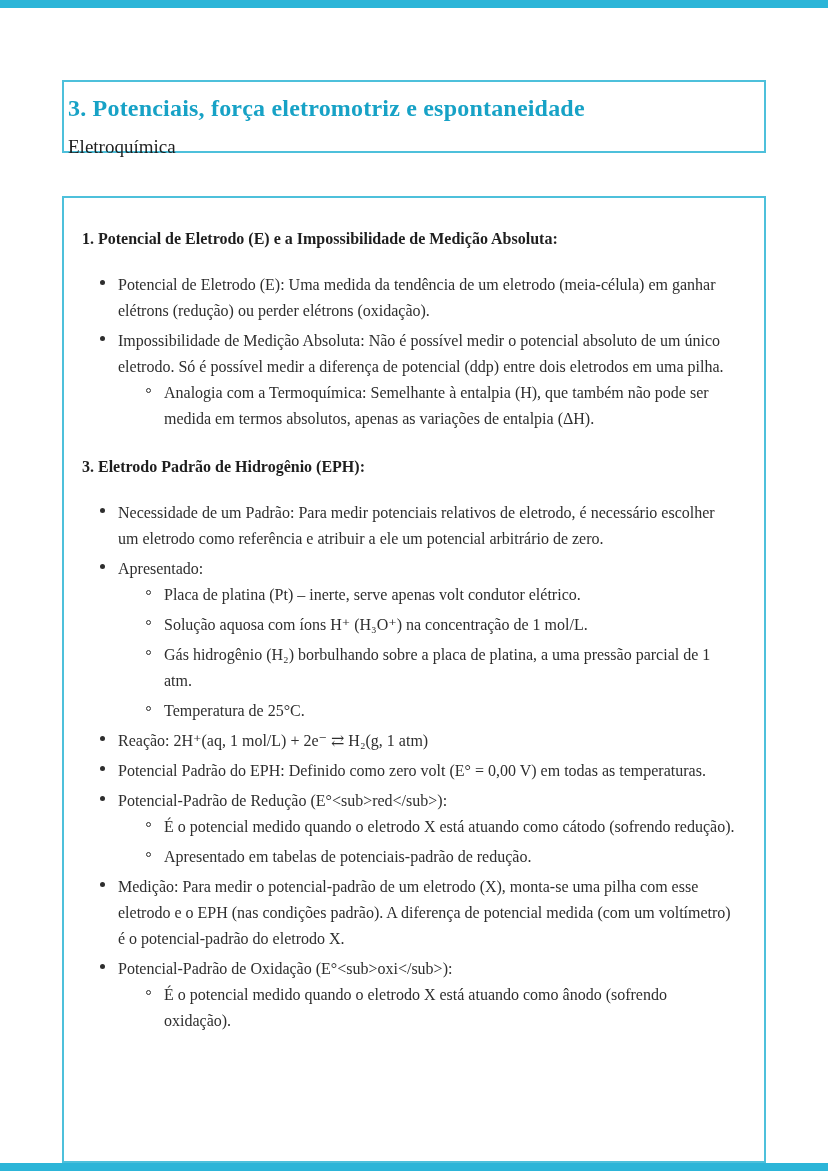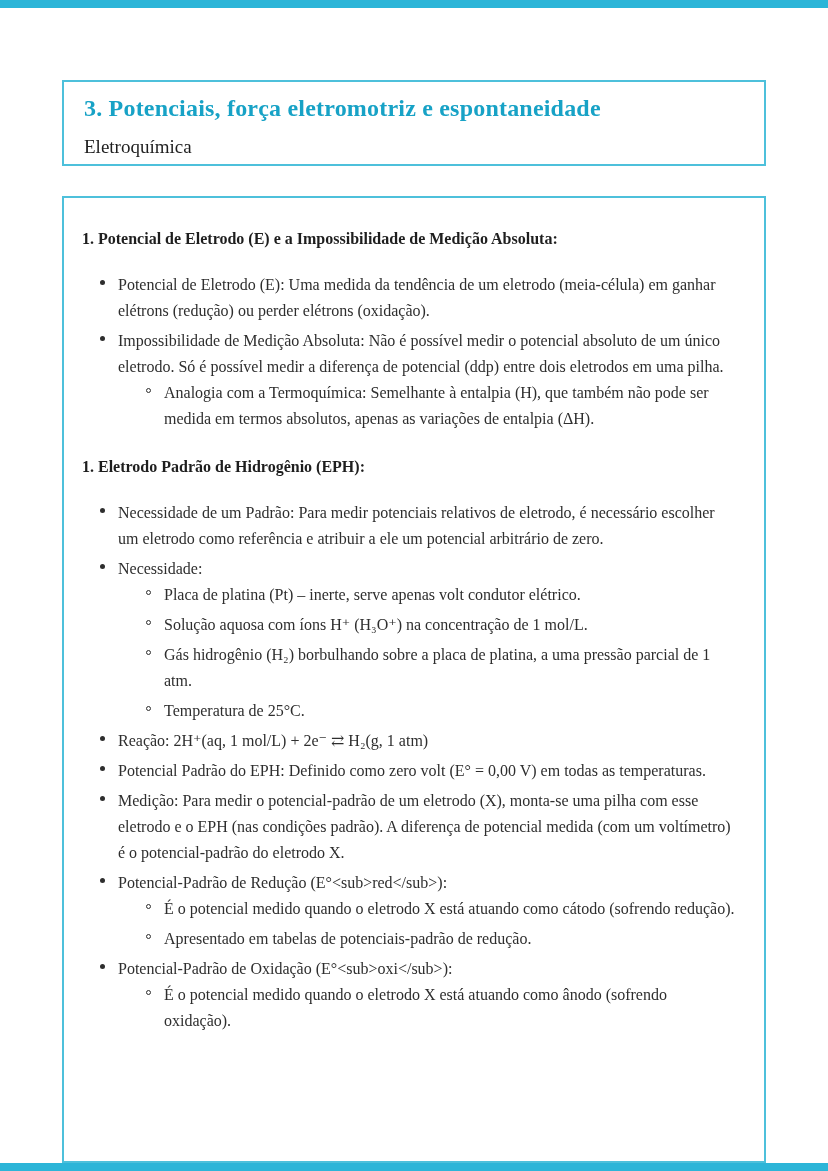--- a/index.html
+++ b/index.html
@@ -12,24 +12,24 @@
     overflow: hidden;
   }
   .accent-bar {
     position: absolute; left: 0; width: 828px; height: 8px;
     background: var(--accent-bar, #2cb5d8);
   }
   .accent-bar.top { top: 0; }
   .accent-bar.bottom { bottom: 0; }
 
   .title-box {
-    position: absolute; left: 62px; top: 80px; width: 704px; height: 86px;
+    position: absolute; left: 62px; top: 80px; width: 704px; height: 73px;
     border: 2px solid var(--box-border, #4dc0db);
     background: #ffffff;
-    padding: 13px 20px;
+    padding: 13px 4px;
   }
   .doc-title {
     font-size: 24px; font-weight: bold;
     color: var(--title, #17a2c6);
     letter-spacing: 0.2px;
   }
   .doc-subtitle {
     font-size: 19px; margin-top: 14px;
     color: var(--heading-text, #1e1e1e);
   }
@@ -96,29 +96,29 @@
           <li class="item-l2">
             <span class="ring"></span>
             <span class="item-text">Analogia com a Termoquímica: Semelhante à entalpia (H), que também não pode ser medida em termos absolutos, apenas as variações de entalpia (ΔH).</span>
           </li>
         </ul>
       </li>
     </ul>
   </section>
 
   <section class="doc-section">
-    <h2 class="section-heading">1. Eletrodo Padrão de Hidrogênio (EPH):</h2>
+    <h2 class="section-heading">3. Eletrodo Padrão de Hidrogênio (EPH):</h2>
     <ul class="list-l1">
       <li class="item-l1">
         <span class="dot"></span>
         <span class="item-text">Necessidade de um Padrão: Para medir potenciais relativos de eletrodo, é necessário escolher um eletrodo como referência e atribuir a ele um potencial arbitrário de zero.</span>
       </li>
       <li class="item-l1">
         <span class="dot"></span>
-        <span class="item-text">Necessidade:</span>
+        <span class="item-text">Apresentado:</span>
         <ul class="list-l2">
           <li class="item-l2">
             <span class="ring"></span>
             <span class="item-text">Placa de platina (Pt) – inerte, serve apenas volt condutor elétrico.</span>
           </li>
           <li class="item-l2">
             <span class="ring"></span>
             <span class="item-text">Solução aquosa com íons H⁺ (H₃O⁺) na concentração de 1 mol/L.</span>
           </li>
           <li class="item-l2">
@@ -139,35 +139,35 @@
         <span class="dot"></span>
         <span class="item-text">Potencial Padrão do EPH: Definido como zero volt (E° = 0,00 V) em todas as temperaturas.</span>
       </li>
     </ul>
   </section>
 
   <section class="doc-section">
     <ul class="list-l1">
       <li class="item-l1">
         <span class="dot"></span>
-        <span class="item-text">Medição: Para medir o potencial-padrão de um eletrodo (X), monta-se uma pilha com esse eletrodo e o EPH (nas condições padrão). A diferença de potencial medida (com um voltímetro) é o potencial-padrão do eletrodo X.</span>
-      </li>
-      <li class="item-l1">
-        <span class="dot"></span>
         <span class="item-text">Potencial-Padrão de Redução (E°&lt;sub&gt;red&lt;/sub&gt;):</span>
         <ul class="list-l2">
           <li class="item-l2">
             <span class="ring"></span>
             <span class="item-text">É o potencial medido quando o eletrodo X está atuando como cátodo (sofrendo redução).</span>
           </li>
           <li class="item-l2">
             <span class="ring"></span>
             <span class="item-text">Apresentado em tabelas de potenciais-padrão de redução.</span>
           </li>
         </ul>
+      </li>
+      <li class="item-l1">
+        <span class="dot"></span>
+        <span class="item-text">Medição: Para medir o potencial-padrão de um eletrodo (X), monta-se uma pilha com esse eletrodo e o EPH (nas condições padrão). A diferença de potencial medida (com um voltímetro) é o potencial-padrão do eletrodo X.</span>
       </li>
       <li class="item-l1">
         <span class="dot"></span>
         <span class="item-text">Potencial-Padrão de Oxidação (E°&lt;sub&gt;oxi&lt;/sub&gt;):</span>
         <ul class="list-l2">
           <li class="item-l2">
             <span class="ring"></span>
             <span class="item-text">É o potencial medido quando o eletrodo X está atuando como ânodo (sofrendo oxidação).</span>
           </li>
         </ul>

